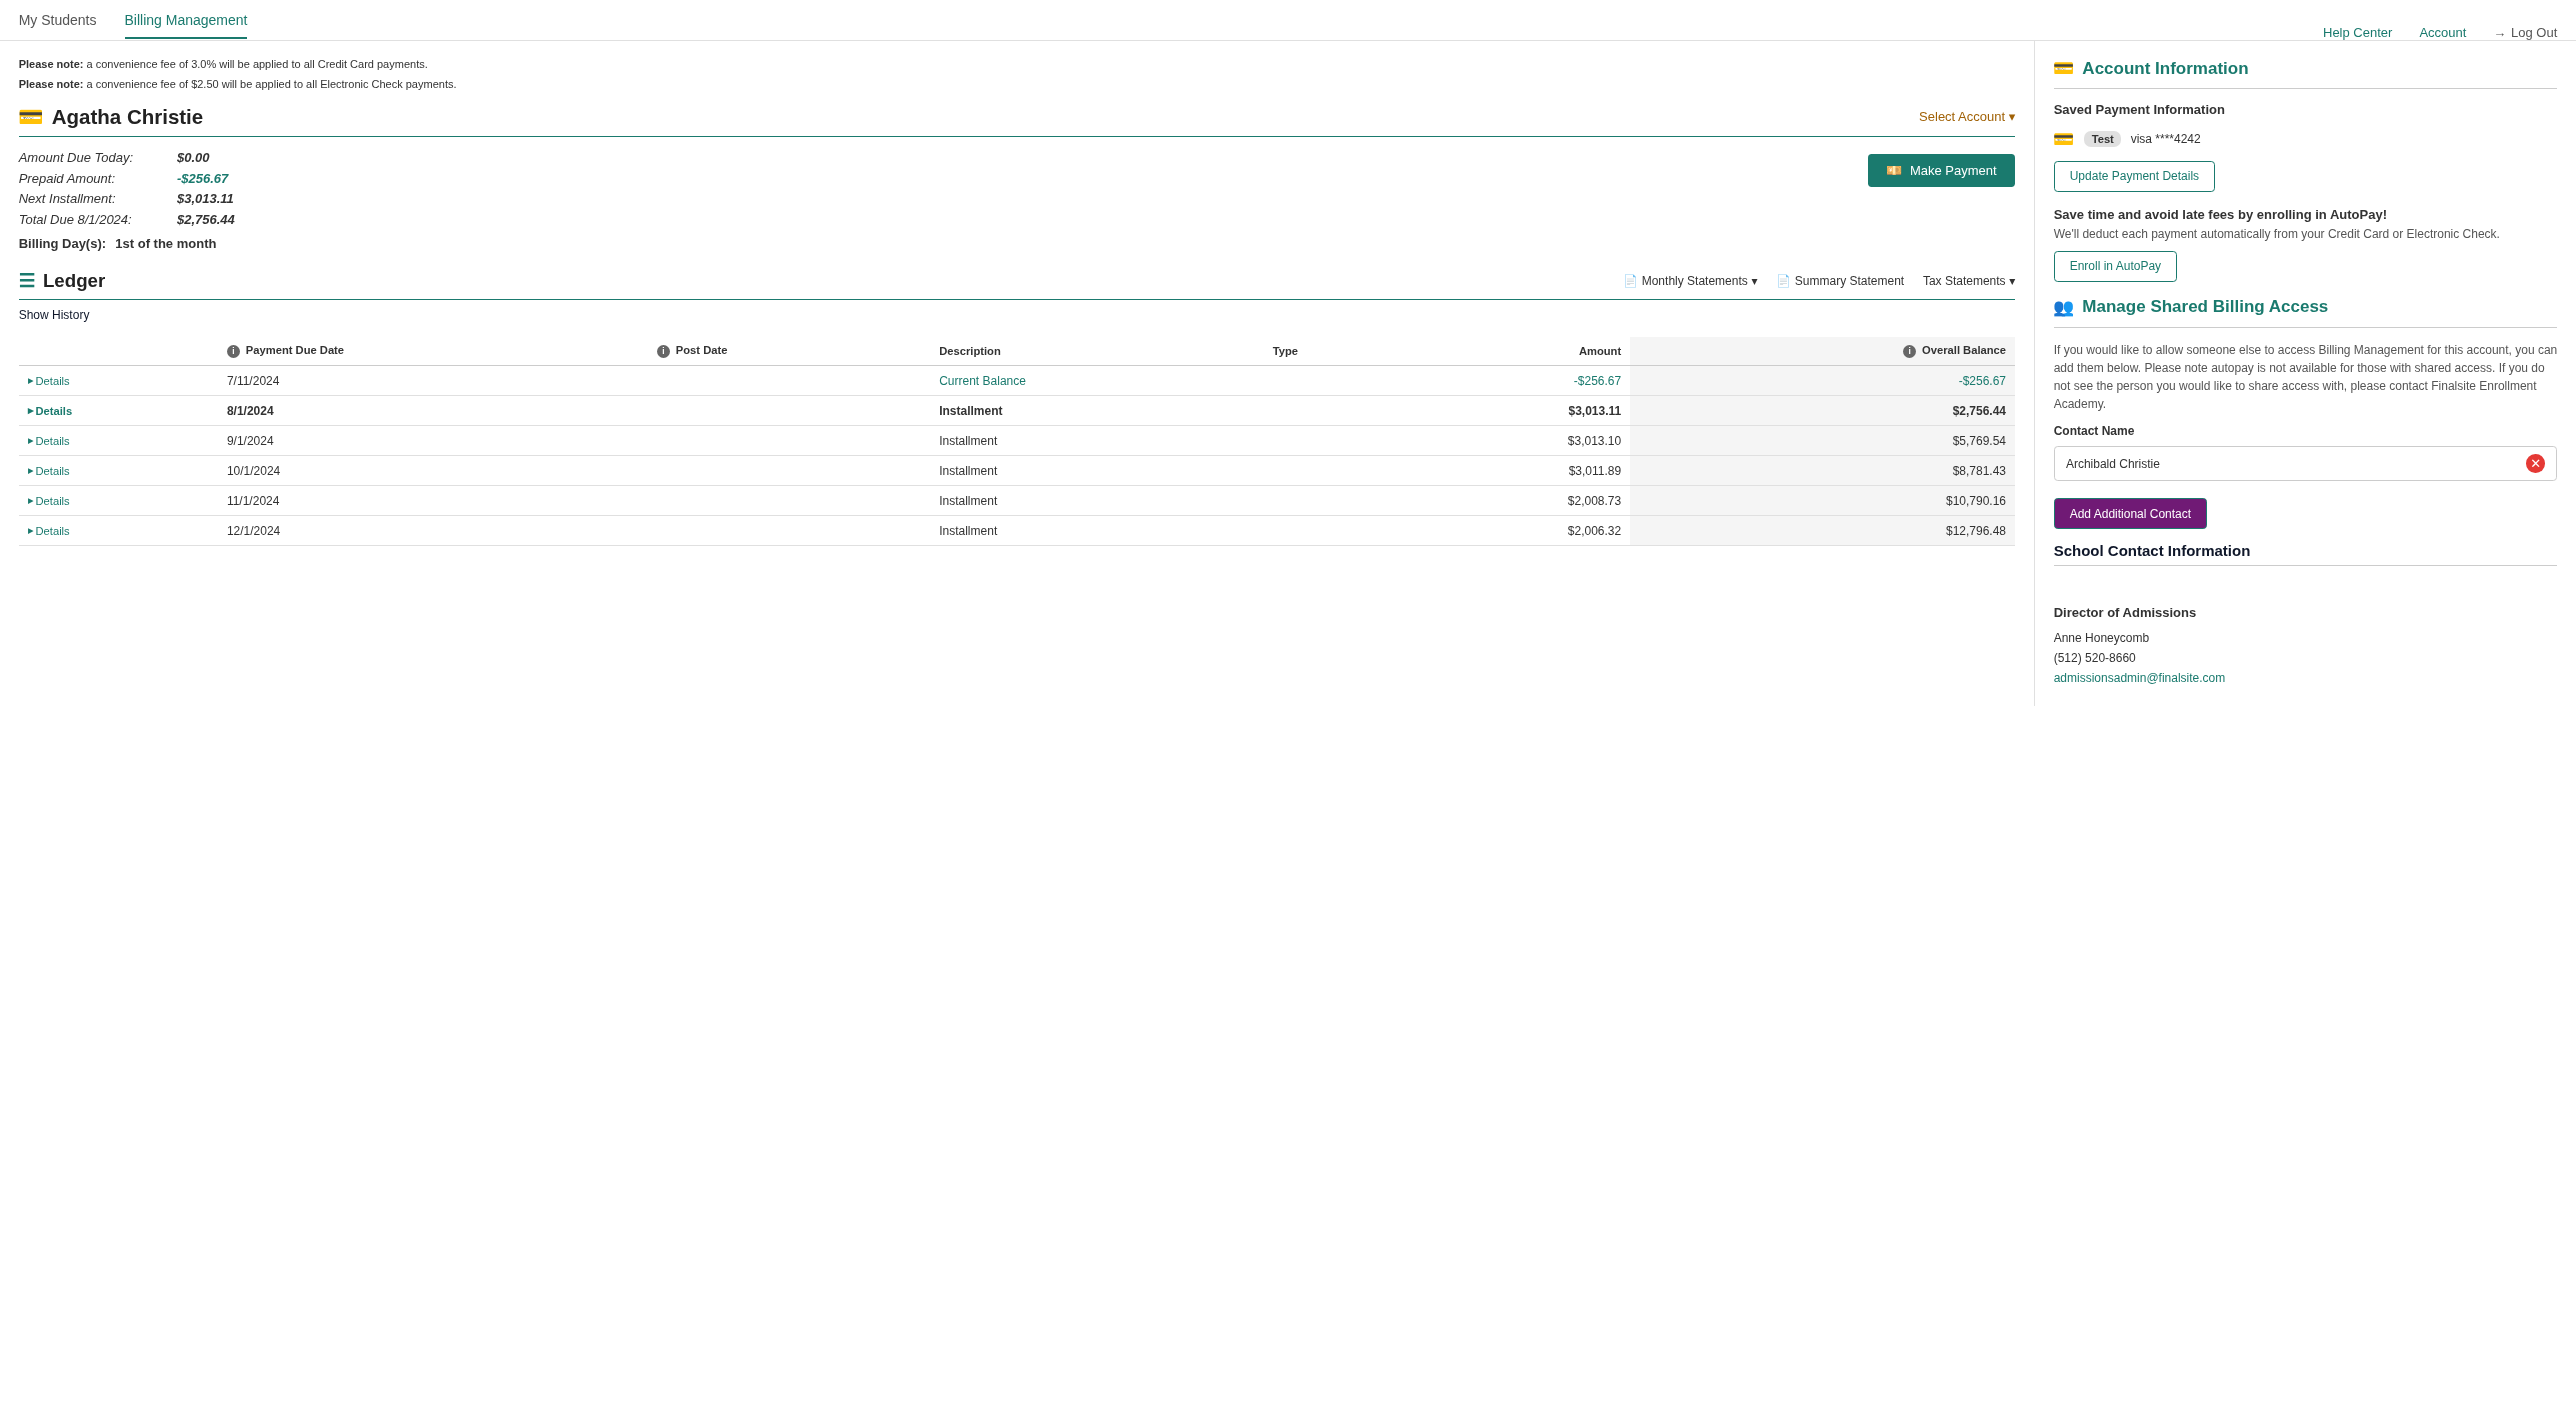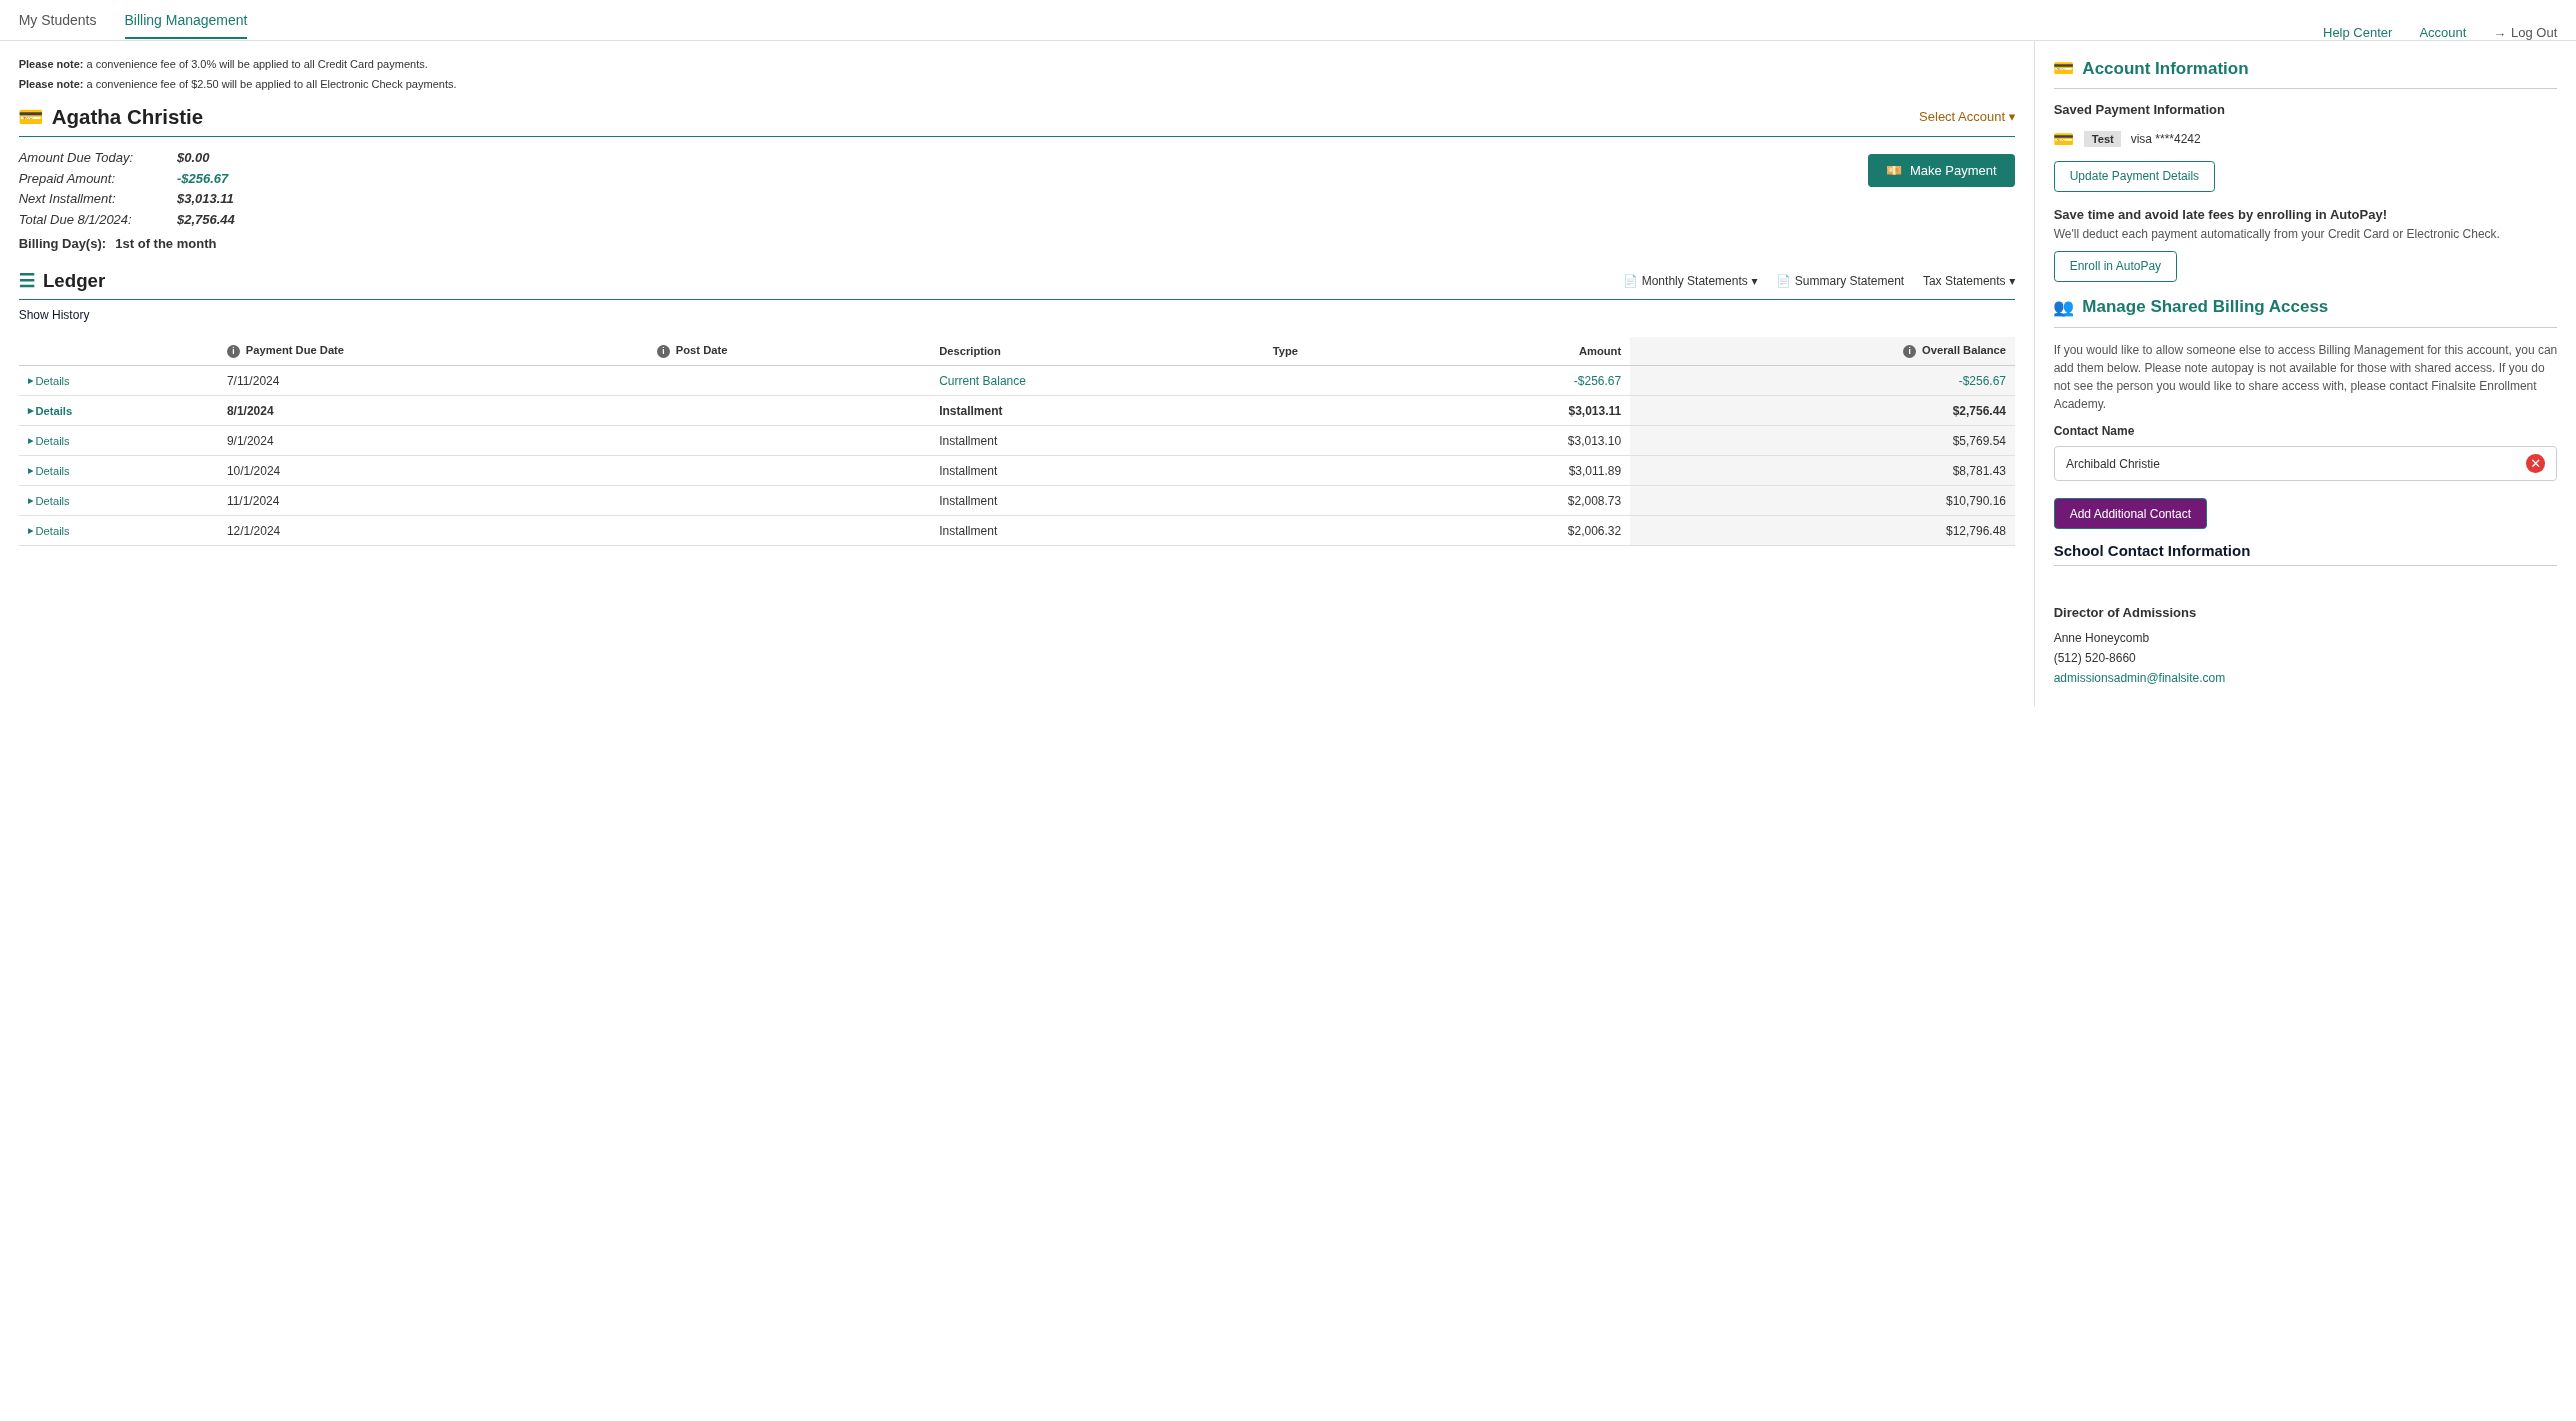--- a/index.html
+++ b/index.html
@@ -58,21 +58,21 @@
     .bold-row td { font-weight: 700; }
     .info-icon { display: inline-flex; align-items: center; justify-content: center; width: 13px; height: 13px; border-radius: 50%; background: #666; color: #fff; font-size: 8.4px; margin-right: 2.8px; }
 
     
     .section-title { display: flex; align-items: center; gap: 7.5px; font-size: 17px; font-weight: 700; color: #1a7a6e; margin-bottom: 9.3px; }
     .section-divider { border: none; border-top: 0.9px solid #ccc; margin-bottom: 13px; }
 
     .saved-payment-label { font-weight: 700; font-size: 13px; margin-bottom: 11.2px; }
     .payment-row { display: flex; align-items: center; gap: 9.3px; margin-bottom: 11.2px; }
     .card-icon { color: #1a7a6e; font-size: 17px; }
-    .test-badge { background: #e0e0e0; padding: 1.9px 7.5px; border-radius: 0; font-size: 11.2px; font-weight: 600; }
+    .test-badge { background: #e0e0e0; padding: 1.9px 7.5px; border-radius: 7px; font-size: 11.2px; font-weight: 600; }
     .card-info { font-size: 12px; }
 
     .teal-btn { background: none; border: 1.9px solid #1a7a6e; color: #1a7a6e; padding: 7.5px 15px; border-radius: 3.7px; font-size: 12px; cursor: pointer; display: inline-block; }
     .teal-btn-solid { background: #701a75; color: #fff; border: 1.9px solid #1a7a6e; padding: 7.5px 15px; border-radius: 3.7px; font-size: 12px; cursor: pointer; display: inline-block; margin-top: 7.5px; }
 
     .autopay-section { margin-top: 15px; margin-bottom: 15px; }
     .autopay-title { font-weight: 700; font-size: 13px; margin-bottom: 5.6px; }
     .autopay-desc { font-size: 12px; color: #555; margin-bottom: 9.3px; }
 
     .shared-billing-desc { font-size: 12px; color: #555; margin-bottom: 11.2px; line-height: 1.5; }

